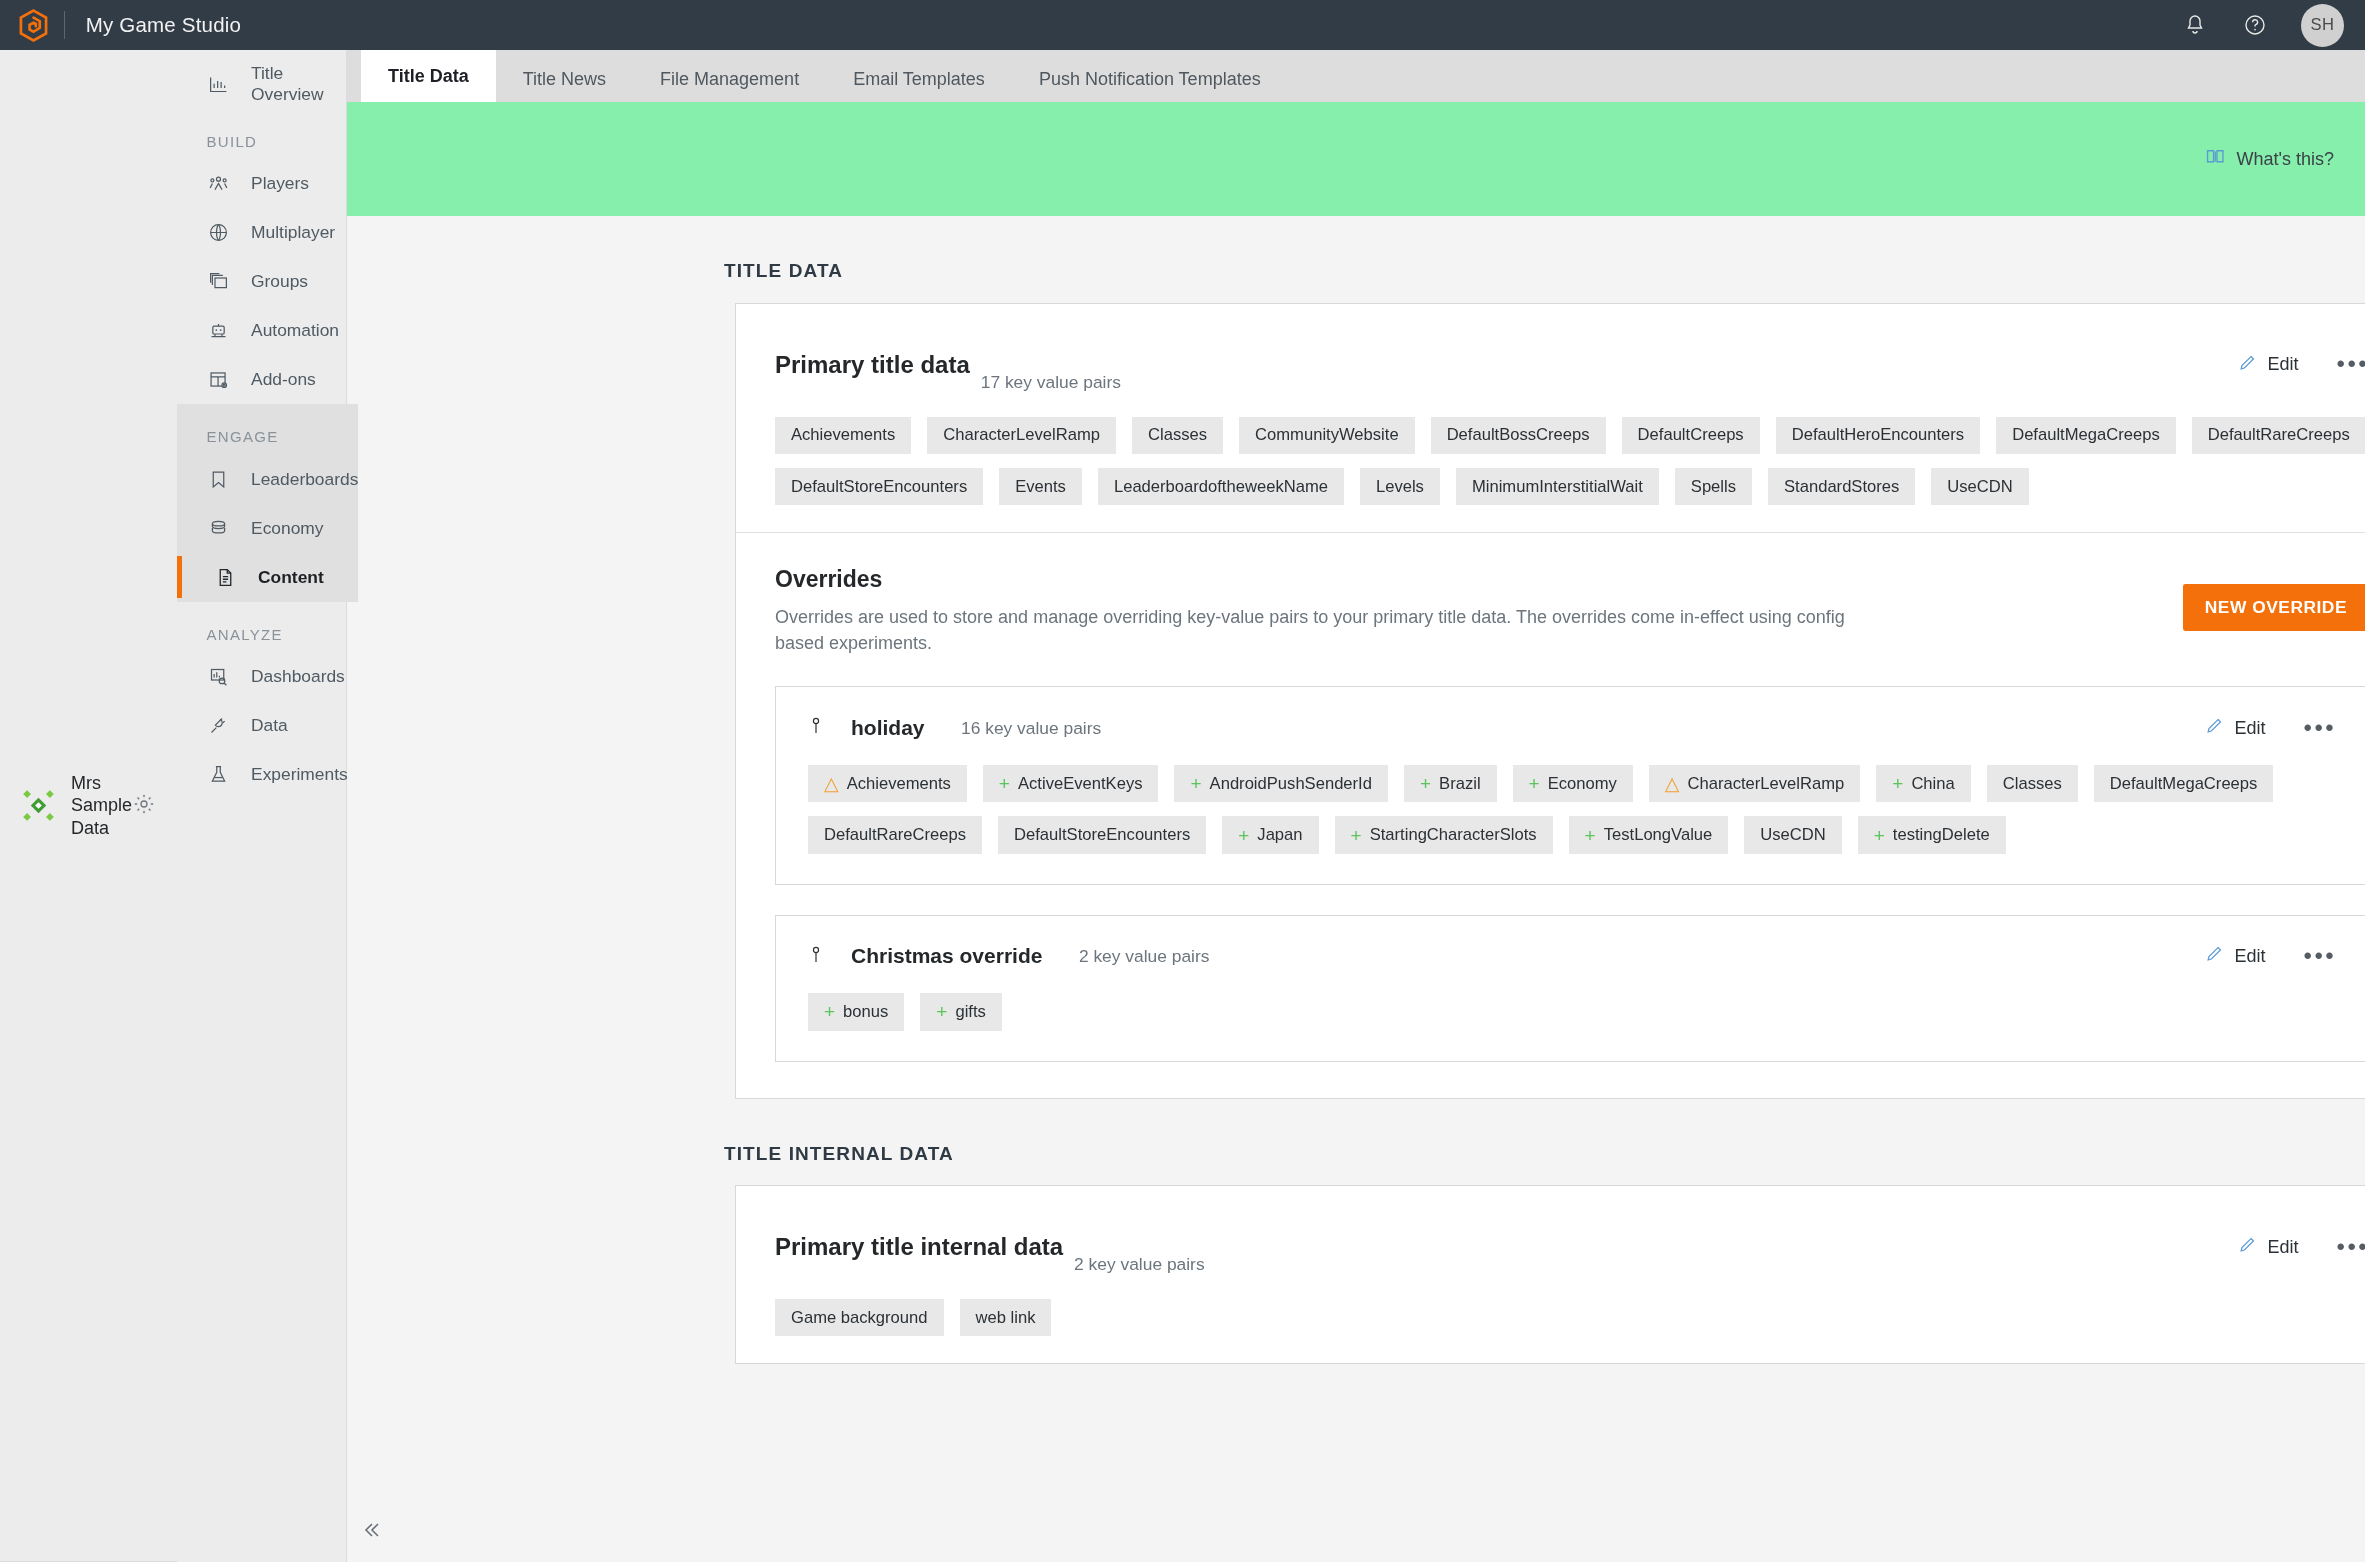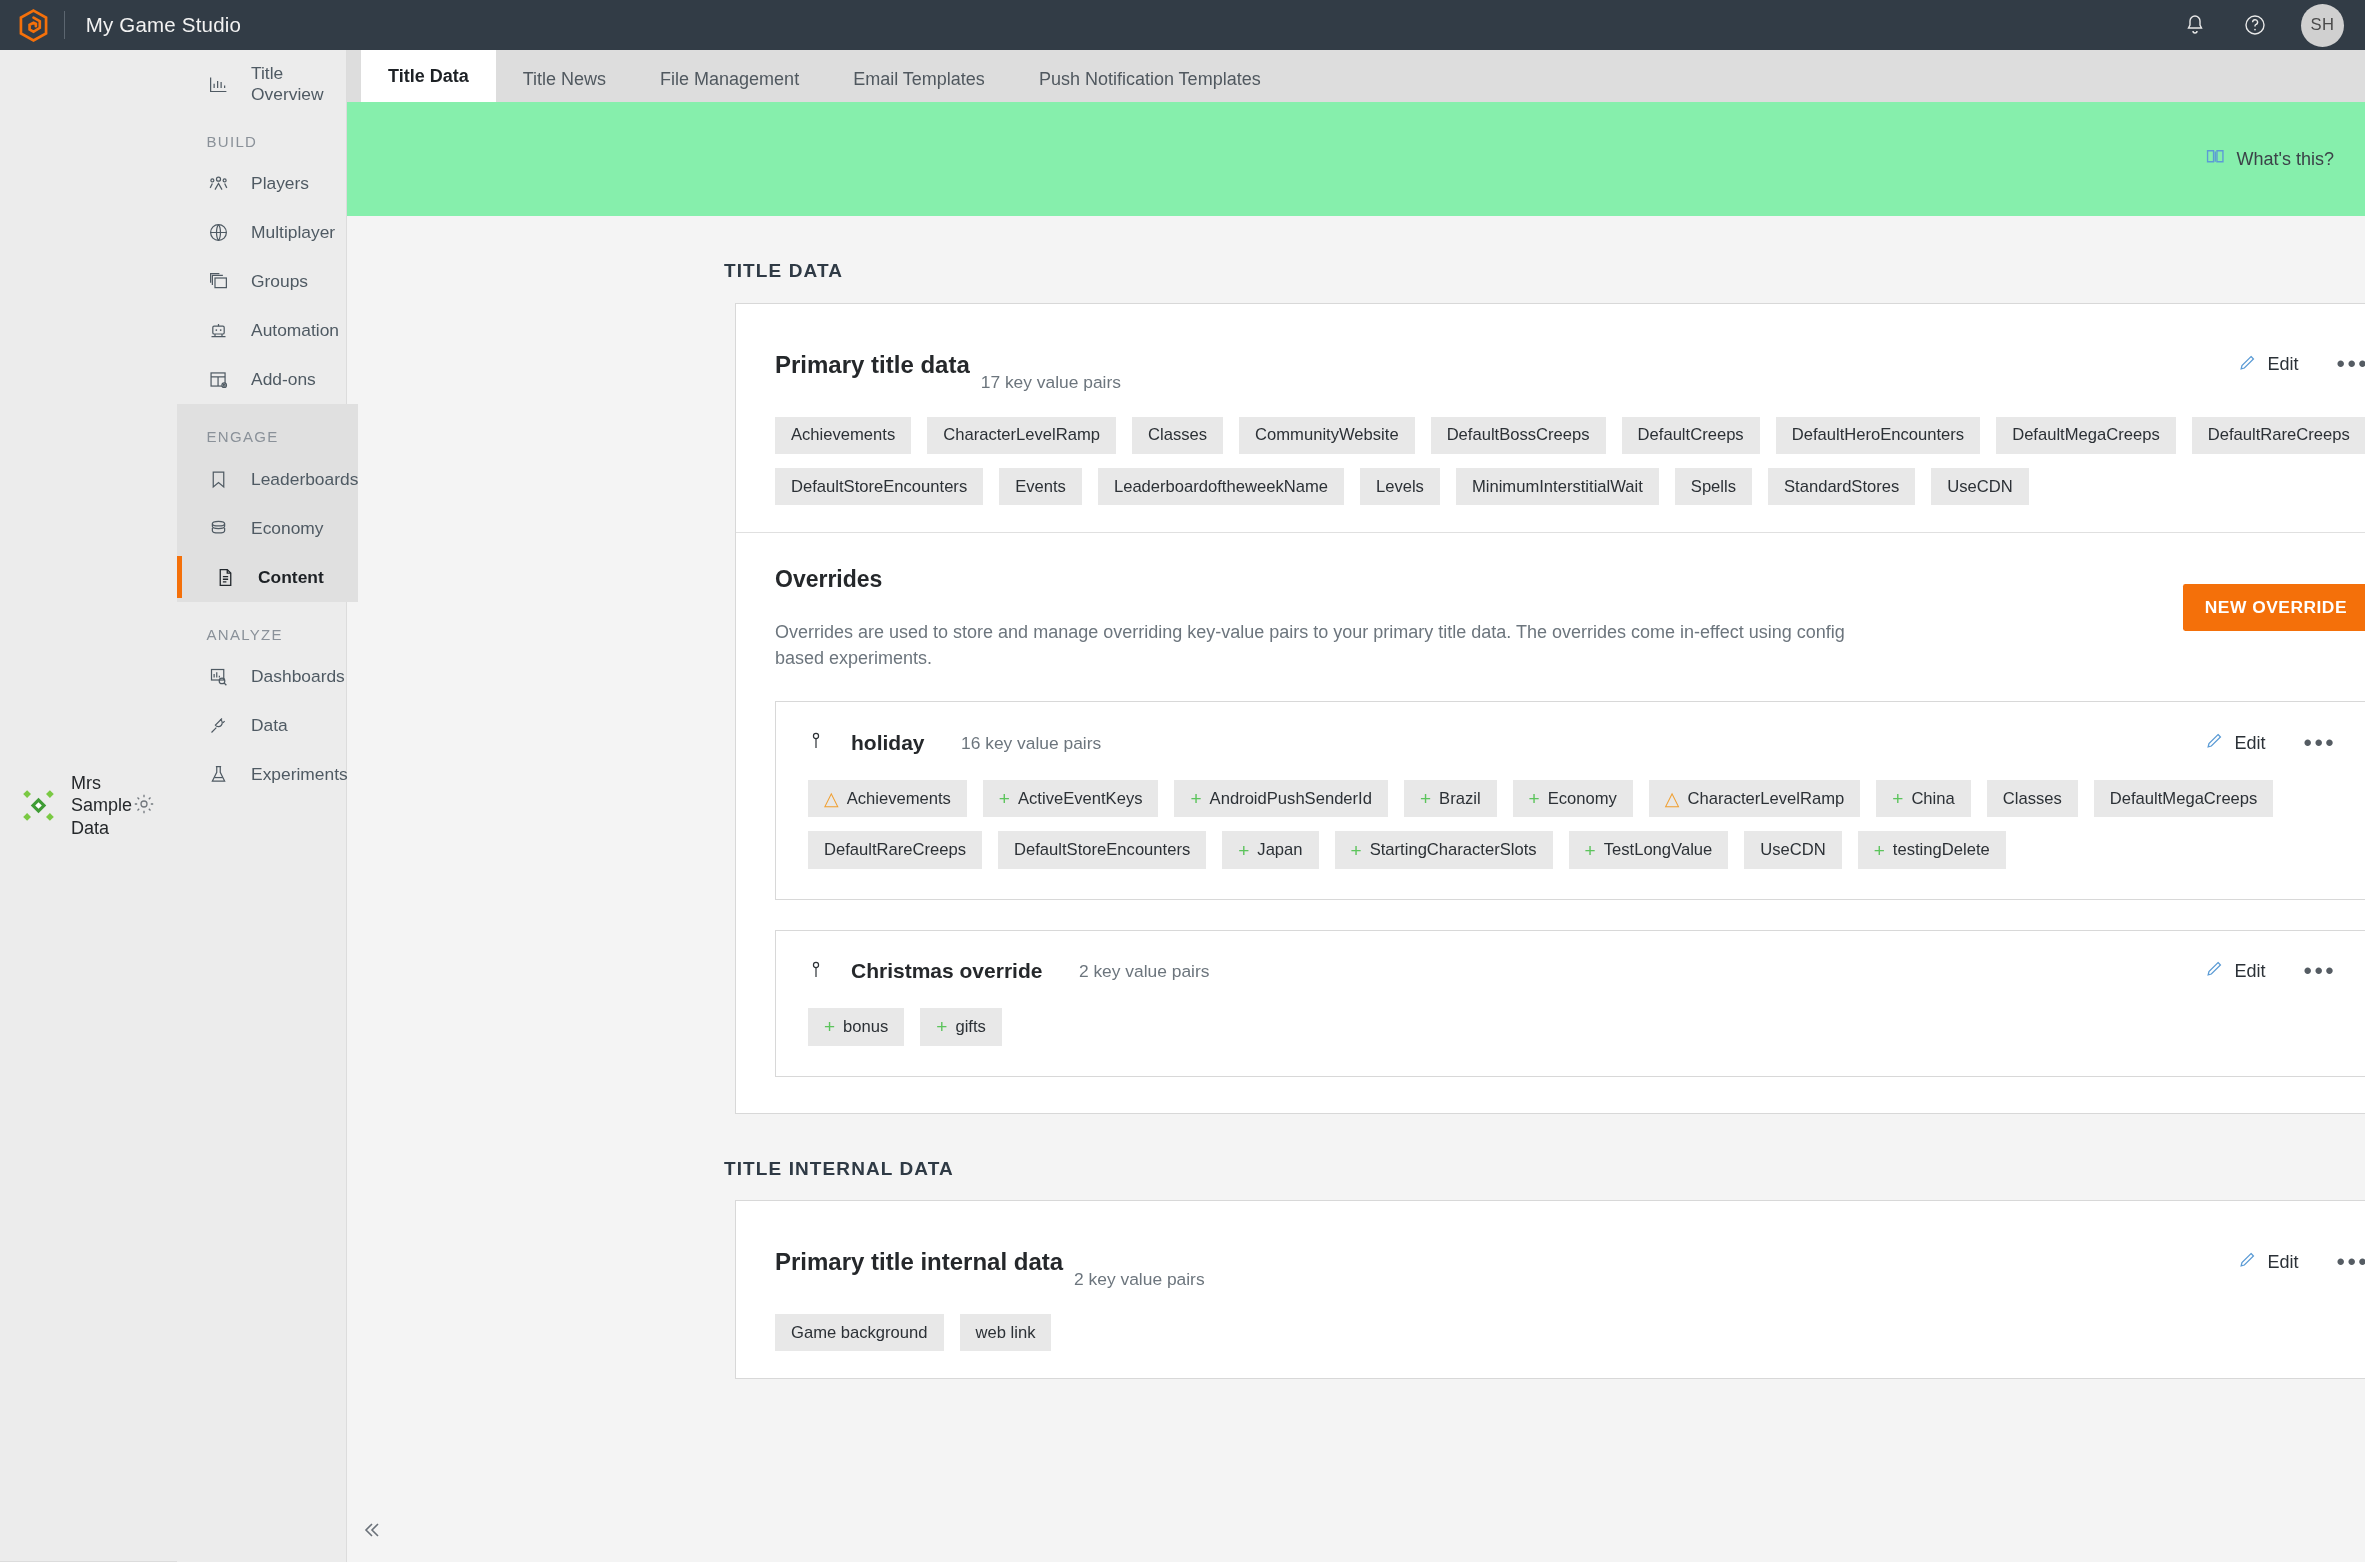--- a/index.html
+++ b/index.html
@@ -162,21 +162,21 @@
 
   
   .overrides {
     border-top: 0.8px solid #e0e0e0;
     padding: 33px 36px 36px 39px;
   }
   .ov-head { display: flex; align-items: flex-start; }
   .ov-title { font-size: 23px; font-weight: 700; color: #25282b; }
   .ov-desc {
     font-size: 18px; color: #6c757d; line-height: 1.45;
-    margin-top: 26px; max-width: 1081px;
+    margin-top: 11px; max-width: 1081px;
   }
   .new-override {
     margin-left: auto; margin-top: 17.4px;
     background: #f4700a; color: #ffffff;
     font-size: 17.4px; font-weight: 700; letter-spacing: 0.5px;
     padding: 13.4px 22px; border: none; border-radius: 2.4px;
     cursor: pointer; white-space: nowrap;
   }
   .ov-card {
     border: 0.8px solid #d8d8d8; background: #ffffff;

